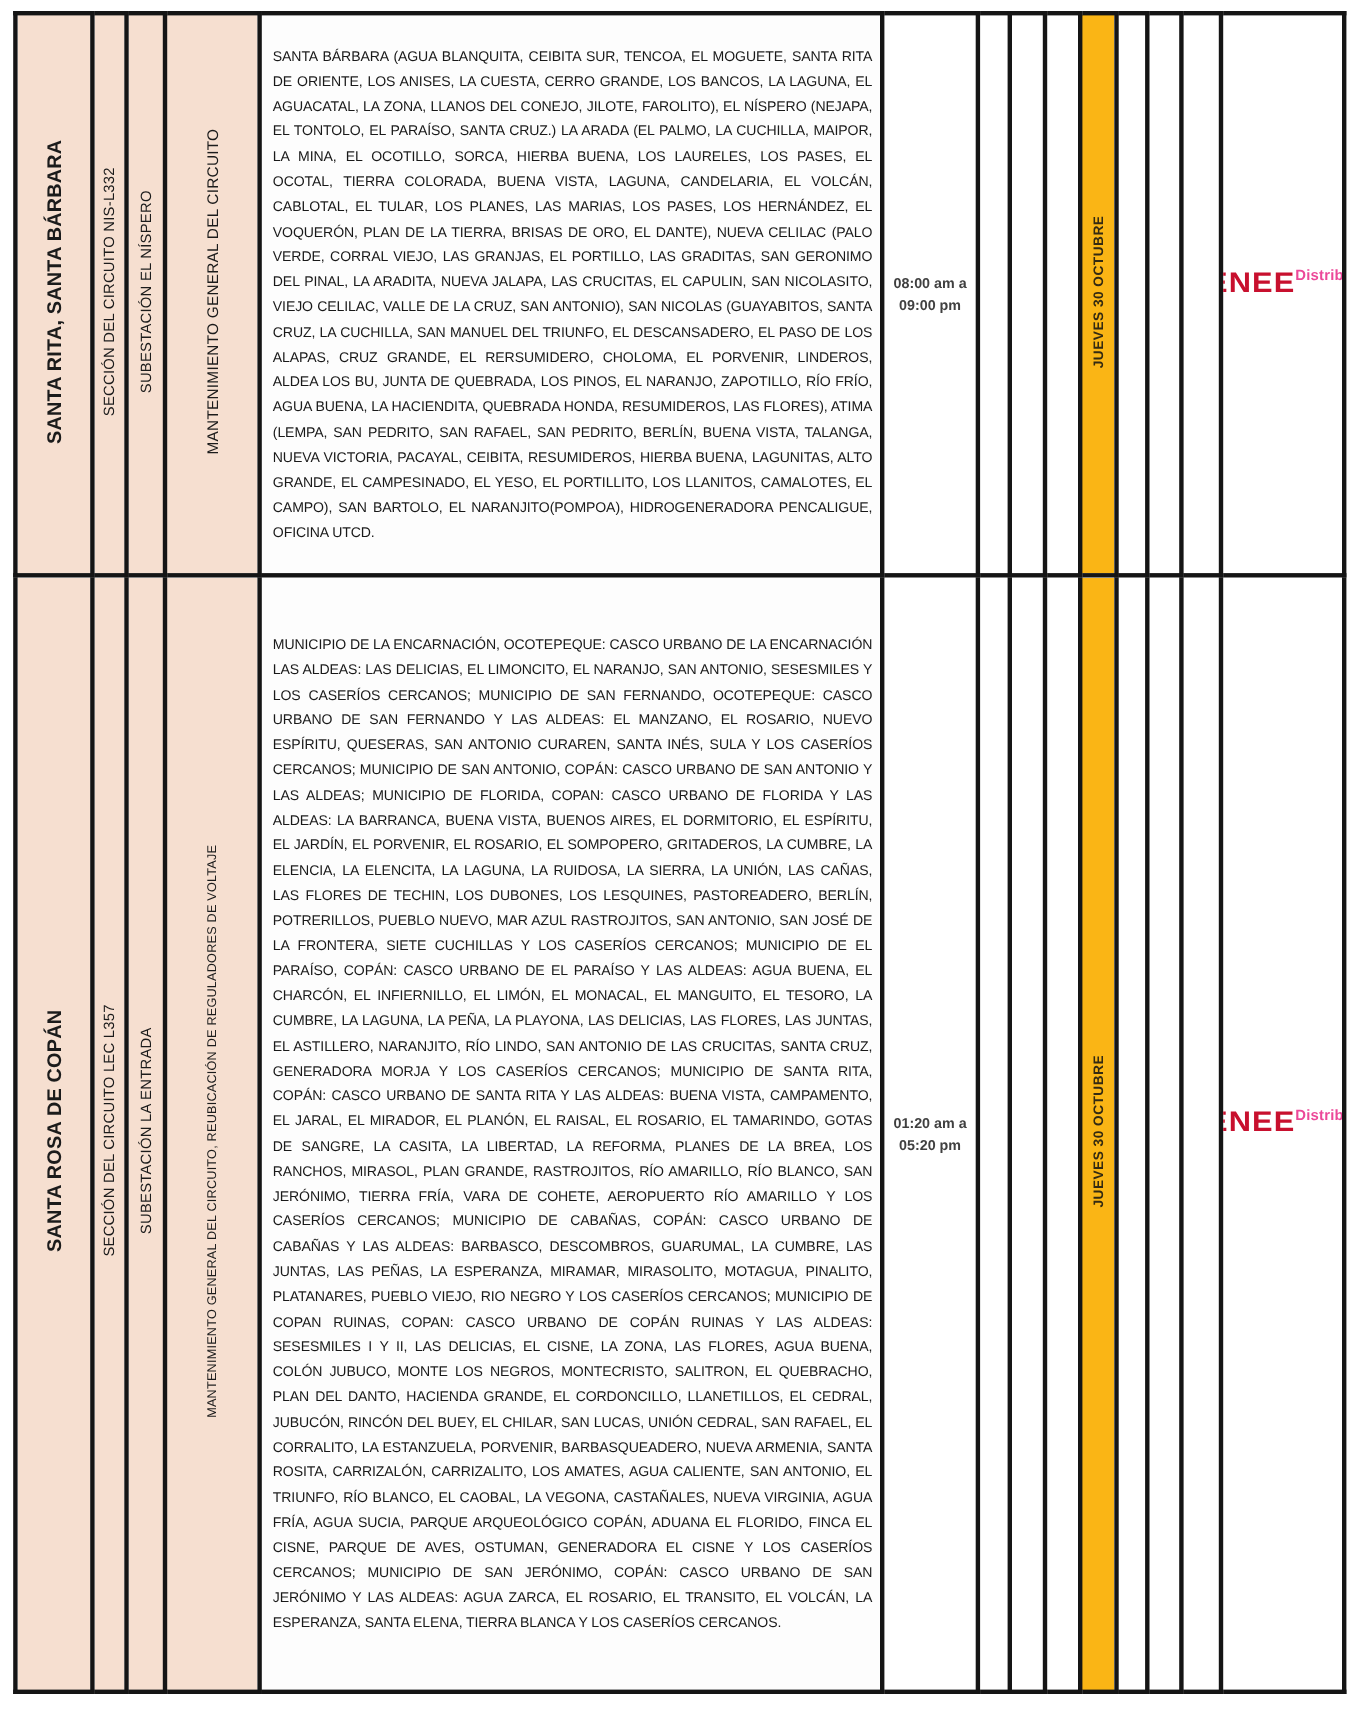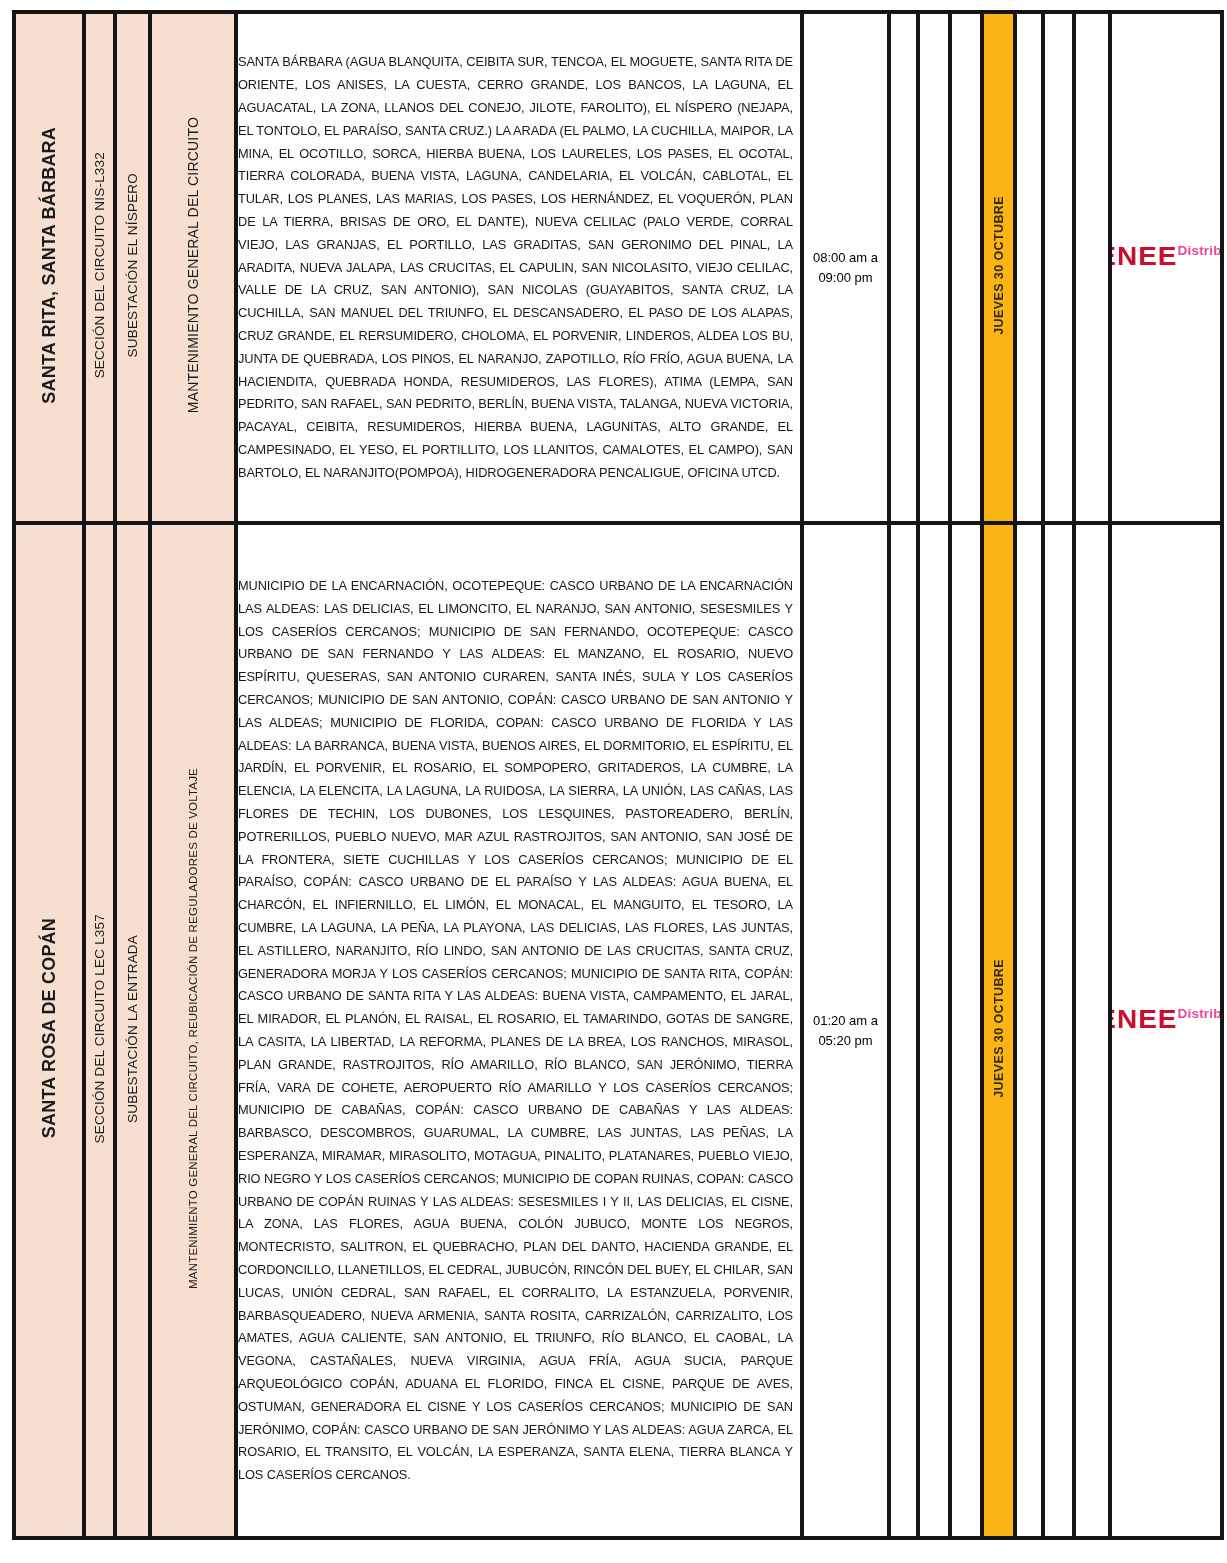--- a/index.html
+++ b/index.html
@@ -47,30 +47,30 @@
   .date-label  { font-weight: bold; font-size: 12.5px; color: #332a12; letter-spacing: 0.4px; }
 
   
   td.areas-cell { vertical-align: top; background: #fdfdfd; }
   .areas {
     text-align: justify;
     text-justify: inter-word;
     font-size: 12.8px;
     line-height: 22.8px;
     letter-spacing: -0.1px;
-    padding: 3px 7px 2px 0;
+    padding: 3px 7px 2px 10px;
     color: #191919;
     height: 100%;
     box-sizing: border-box;
     overflow: hidden;
   }
 
   
   .time-cell { background: #ffffff; }
-  .time-line { font-weight: normal; font-size: 13px; line-height: 20px; color: #000000; }
+  .time-line { font-weight: bold; font-size: 13px; line-height: 20px; color: #404040; }
 
   
   .day { background: #ffffff; }
 
   
   .logo-cell { background: #ffffff; }
   .enee {
     display: flex;
     align-items: flex-start;
     justify-content: center;

